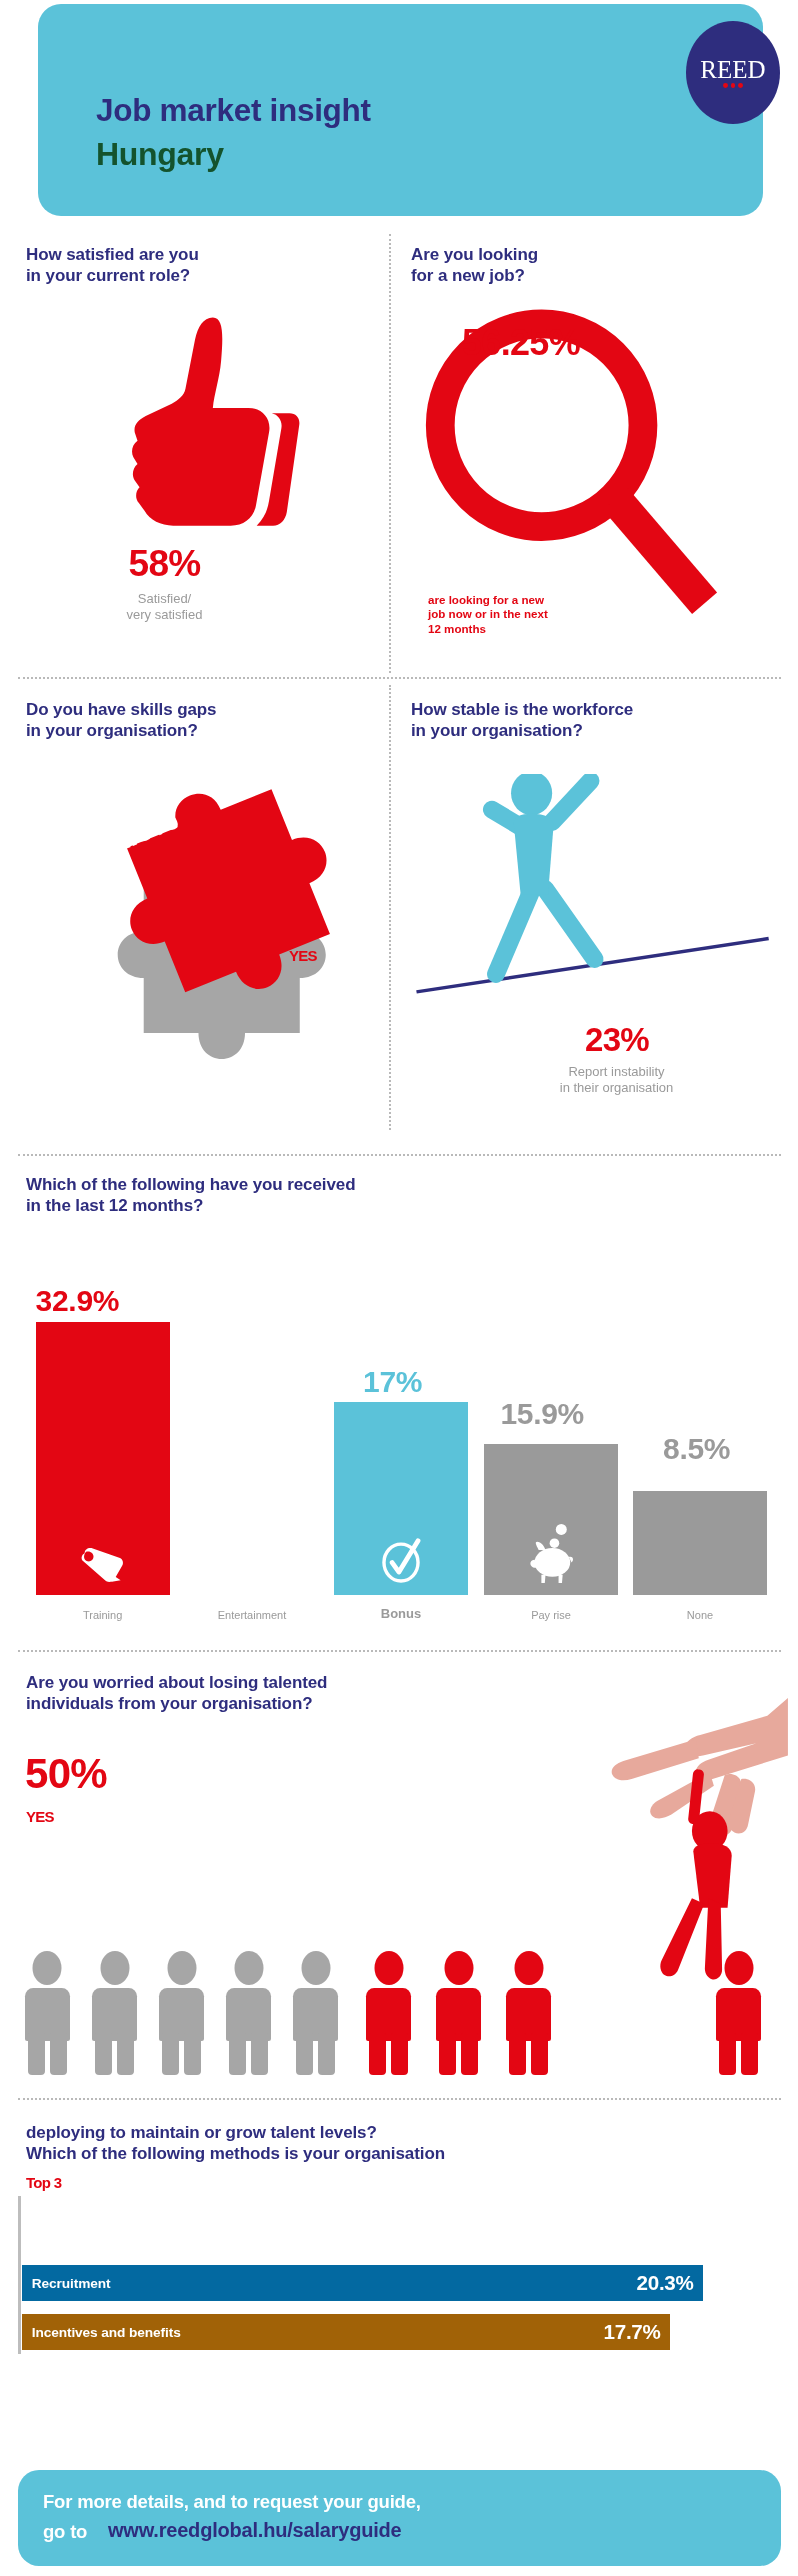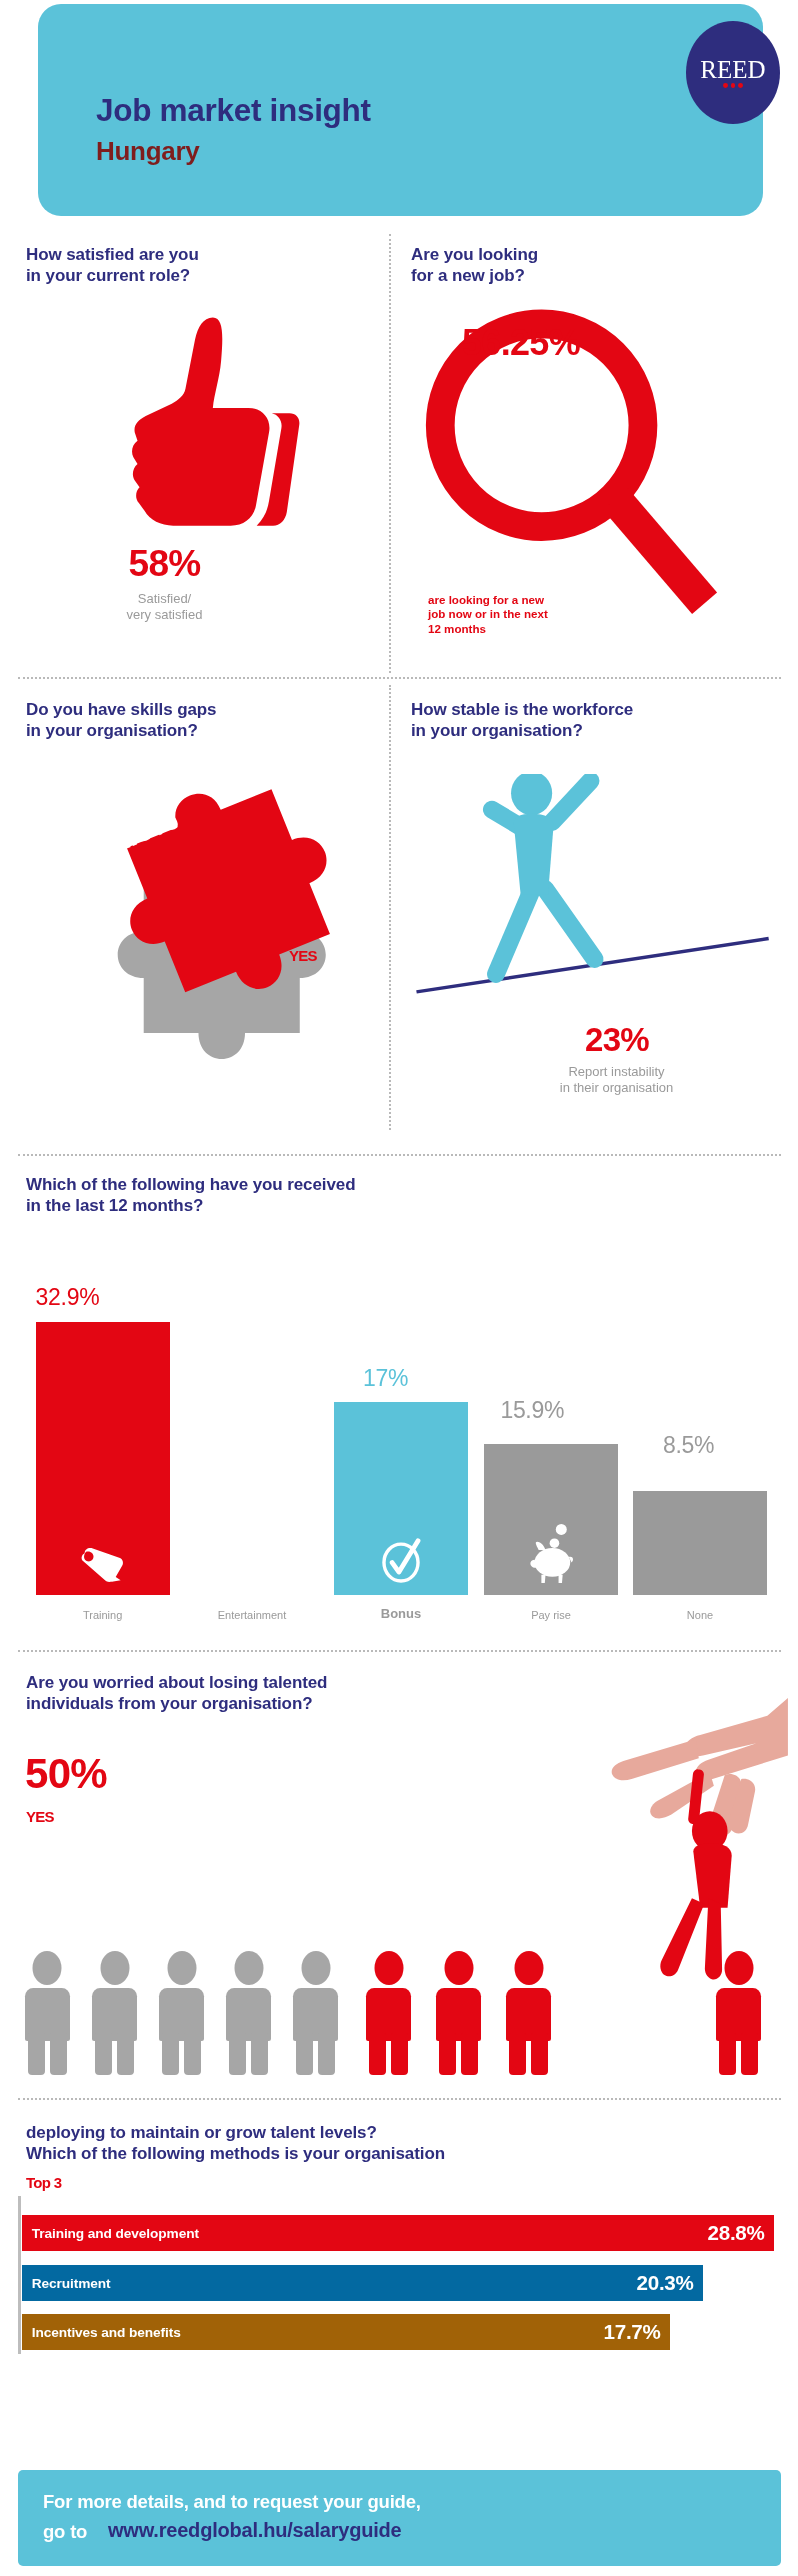--- a/index.html
+++ b/index.html
@@ -27,23 +27,23 @@
     position: absolute;
     left: 58px; top: 88px;
     font-size: 31.5px;
     font-weight: bold;
     color: #2e2d7e;
     letter-spacing: -0.3px;
   }
   .header-title2 {
     position: absolute;
     left: 58px; top: 132px;
-    font-size: 26px;
-    font-weight: bold;
-    color: #7f1d1d;
+    font-size: 32px;
+    font-weight: bold;
+    color: #14532d;
     letter-spacing: -0.3px;
   }
   .reed-logo {
     position: absolute;
     left: 648px; top: 17px;
     width: 94px; height: 103px;
     background: #2e2d7e;
     border-radius: 50%;
     display: flex;
     flex-direction: column;
@@ -111,22 +111,22 @@
   .balance-wrap { position:absolute; left:411px; top:774px; width:370px; height:233px; }
   .barchart {
     position: absolute;
     left: 15px; top: 1288px;
     width: 768px; height: 343px;
   }
   .bar-col { position:absolute; bottom: 36px; }
   .bar-rect { position:absolute; bottom:0; width:100%; }
   .bar-value {
     position: absolute;
-    font-size: 23px;
-    font-weight: normal;
+    font-size: 30px;
+    font-weight: bold;
     letter-spacing: -0.3px;
     white-space: nowrap;
   }
   .bar-icon {
     position: absolute;
     bottom: 9.6px;
     left: 50%;
     transform: translateX(-50%);
   }
 
@@ -161,21 +161,21 @@
   .t3label { color:#ffffff; font-size: 13.7px; font-weight: bold; letter-spacing:-0.1px;}
   .t3value { color:#ffffff; font-size: 20.6px; font-weight: bold; letter-spacing:-0.3px;}
   .t3axis { position:absolute; left:0; top:0; width:2.7px; height:158px; background:#bdbdbd; }
 
   
   .footer {
     position: absolute;
     left: 18px; top: 2470px;
     width: 763px; height: 96px;
     background: #5bc2d9;
-    border-radius: 5px;
+    border-radius: 21px;
   }
   .footer-l1 {
     position:absolute; left: 25px; top: 20.6px;
     font-size: 18.5px; font-weight: bold; color:#ffffff; letter-spacing:-0.2px;
   }
   .footer-l2 {
     position:absolute; left: 25px; top: 51px;
     font-size: 18.5px; font-weight: bold; color:#ffffff; letter-spacing:-0.2px;
   }
   .footer-url {
@@ -466,24 +466,20 @@
 
   <div class="qtitle" style="left:26px; top:2123px; width:740px;">
     <div>deploying to maintain or grow talent levels?</div>
     <div>Which of the following methods is your organisation</div>
   </div>
   <div class="bignum" style="left:26px; top:2174px; font-size:15px;">Top 3</div>
 
   <div class="top3-wrap">
     <div class="t3axis"></div>
 
-    <div class="t3bar" style="top:19px; width:752px; background:#e30613;">
-      <span class="t3label">Training and development</span>
-      <span class="t3value">28.8%</span>
-    </div>
 
     <div class="t3bar" style="top:69px; width:681px; background:#0369a1;">
       <span class="t3label">Recruitment</span>
       <span class="t3value">20.3%</span>
     </div>
 
     <div class="t3bar" style="top:118px; width:648px; background:#a16207;">
       <span class="t3label">Incentives and benefits</span>
       <span class="t3value">17.7%</span>
     </div>

